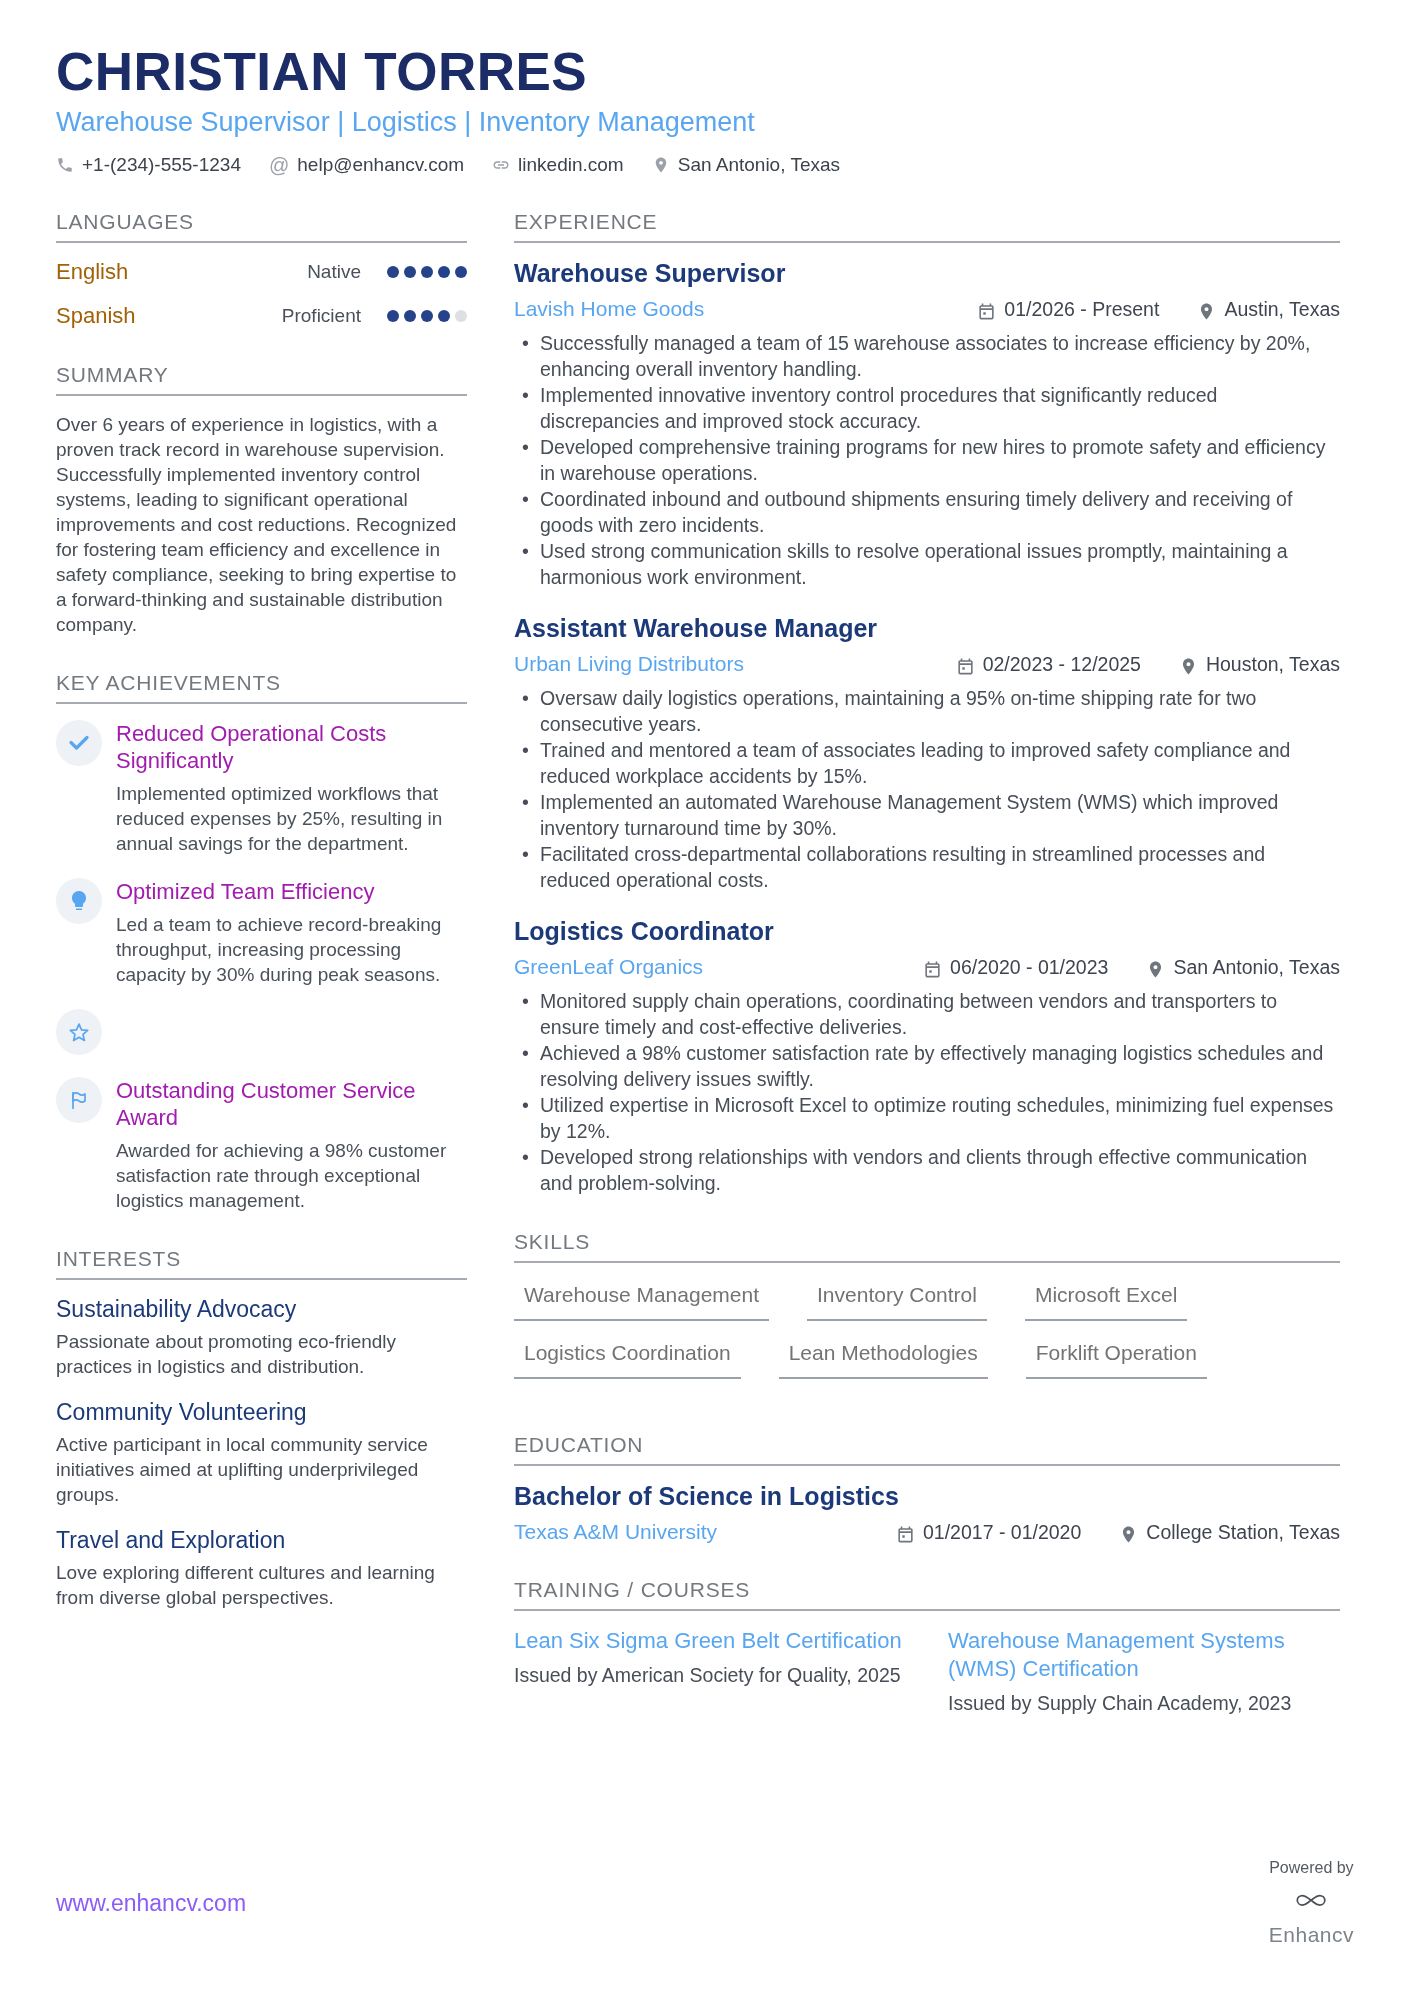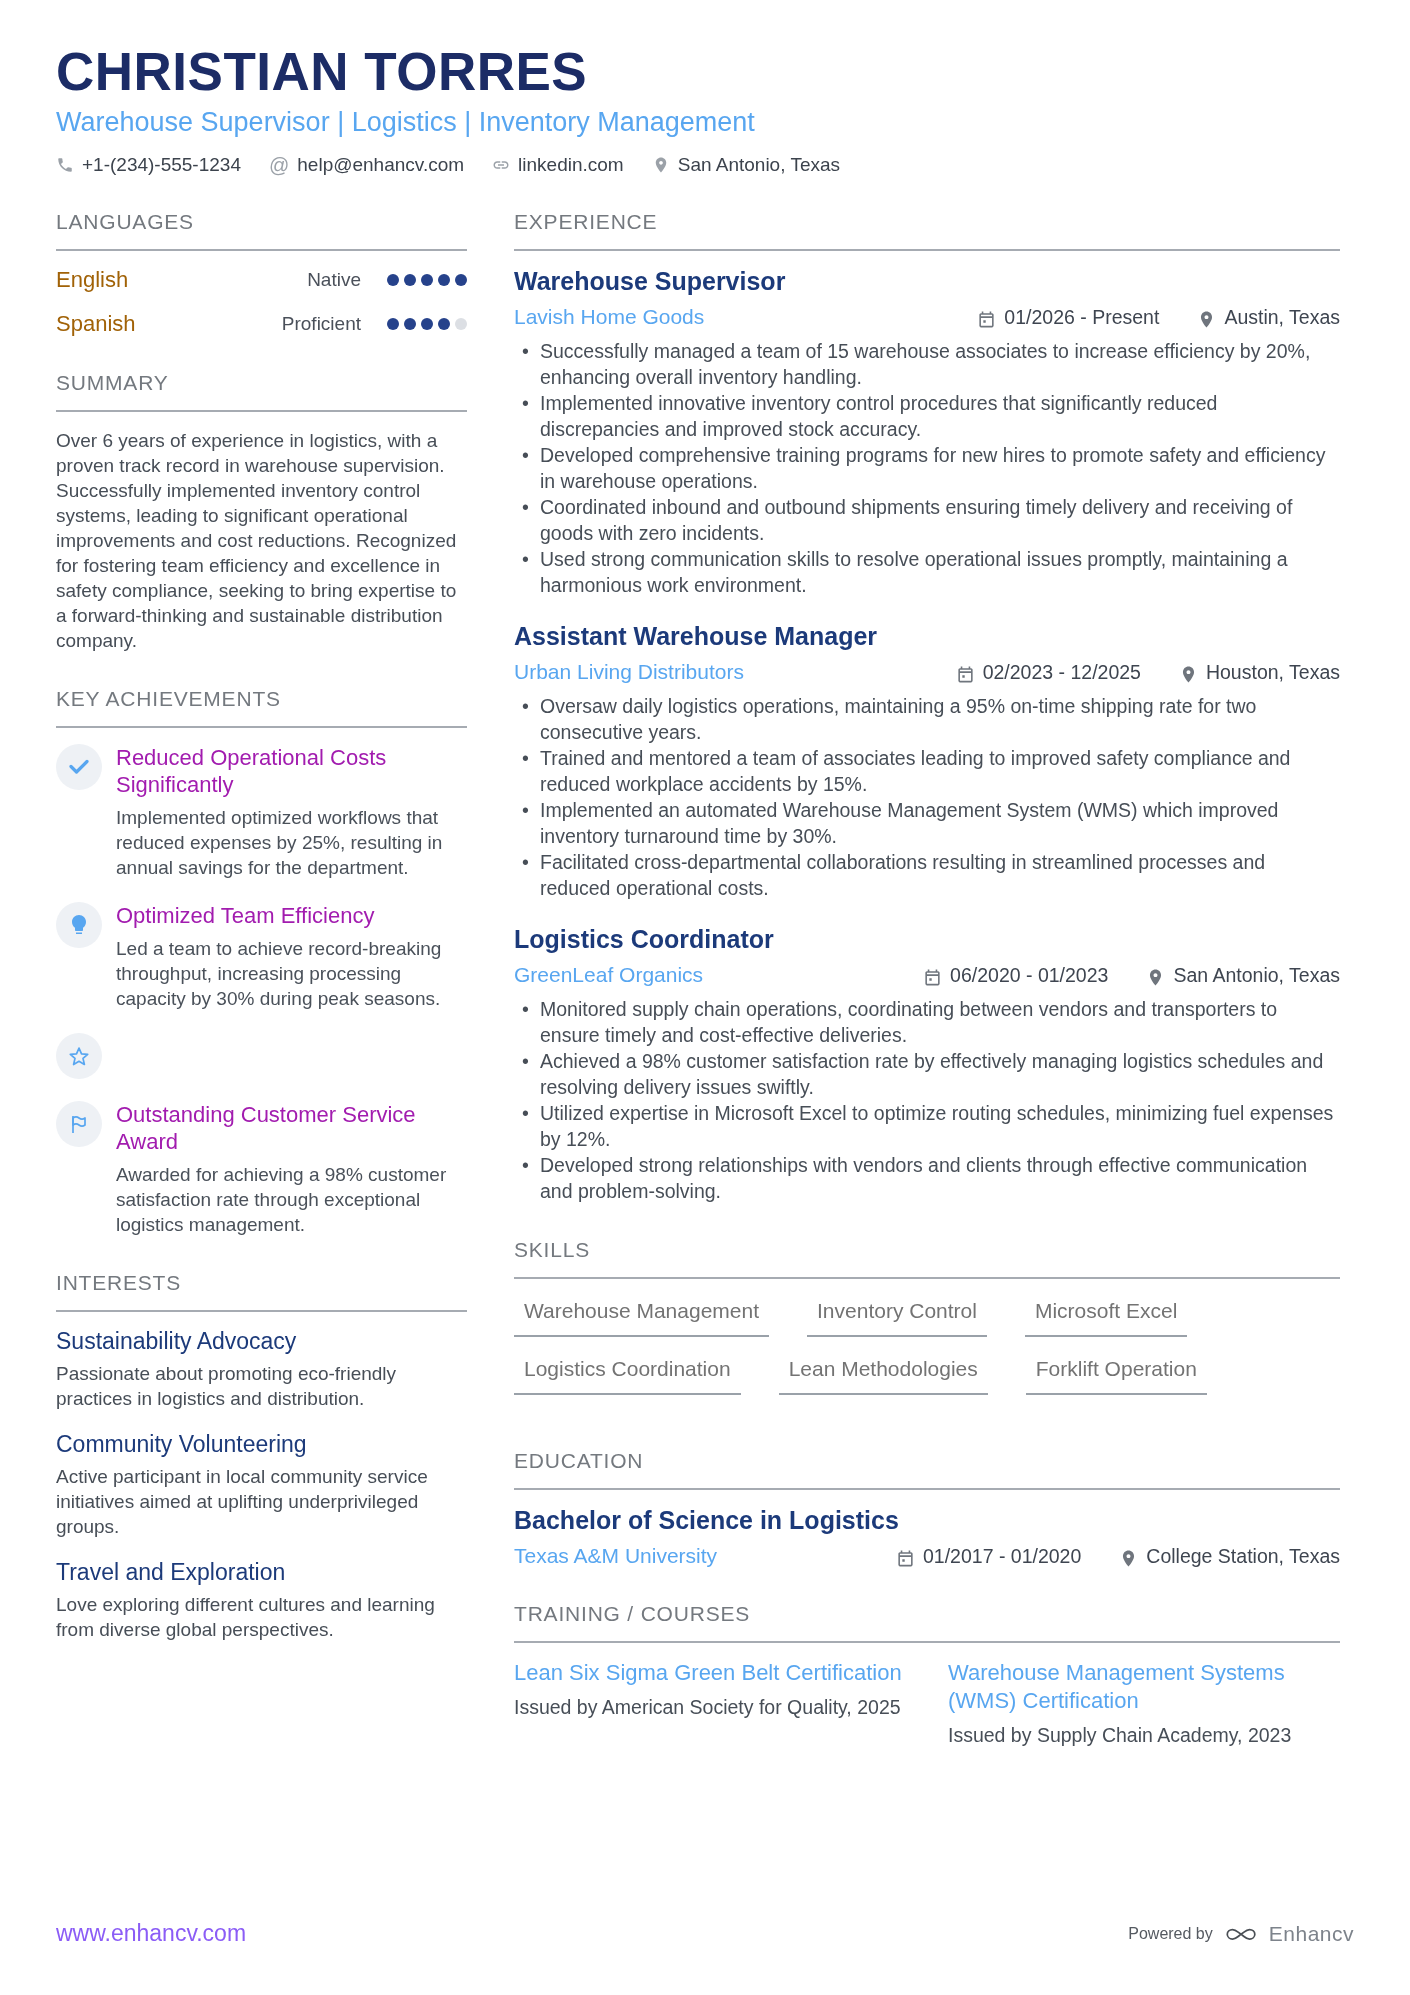--- a/index.html
+++ b/index.html
@@ -48,21 +48,21 @@
   .col-right { flex: 1; min-width: 0; }
 
   .section { margin-top: 34px; }
   .section:first-child { margin-top: 0; }
   .sec-head {
     font-size: 21px;
     font-weight: 400;
     color: #74797f;
     letter-spacing: 0.8px;
     margin: 0 0 16px 0;
-    padding-bottom: 15px;
+    padding-bottom: 7px;
     border-bottom: 2px solid #a6abb2;
   }
 
   
   .lang-row {
     display: flex; justify-content: space-between; align-items: center;
     margin-bottom: 18px;
   }
   .lang-name { font-size: 22px; color: #a16207; }
   .lang-right { display: flex; align-items: center; gap: 26px; }
@@ -123,21 +123,21 @@
   .training-grid { display: grid; grid-template-columns: 1fr 1fr; gap: 42px; }
   .course-title { font-size: 22px; line-height: 28px; color: #58a6f0; margin: 0 0 8px 0; font-weight: 400; }
   .course-issuer { font-size: 19.5px; line-height: 25px; color: #474e57; margin: 0; }
 
   
   .footer {
     position: absolute; left: 56px; right: 56px; bottom: 48px;
     display: flex; justify-content: space-between; align-items: center;
   }
   .footer-site { font-size: 23px; color: #8b5cf6; }
-  .powered { display: flex; align-items: center; gap: 10px; }
+  .powered { display: flex; align-items: center; gap: 10px; flex-direction: column; }
   .powered-label { font-size: 16px; color: #555a61; }
   .brand-logo { color: #4a4f55; display: inline-flex; }
   .brand-logo svg { width: 36px; height: 26px; }
   .brand-name { font-size: 21px; color: #7d838b; letter-spacing: 0.5px; }
 </style>
 </head>
 <body>
 
 <div class="resume">
 

